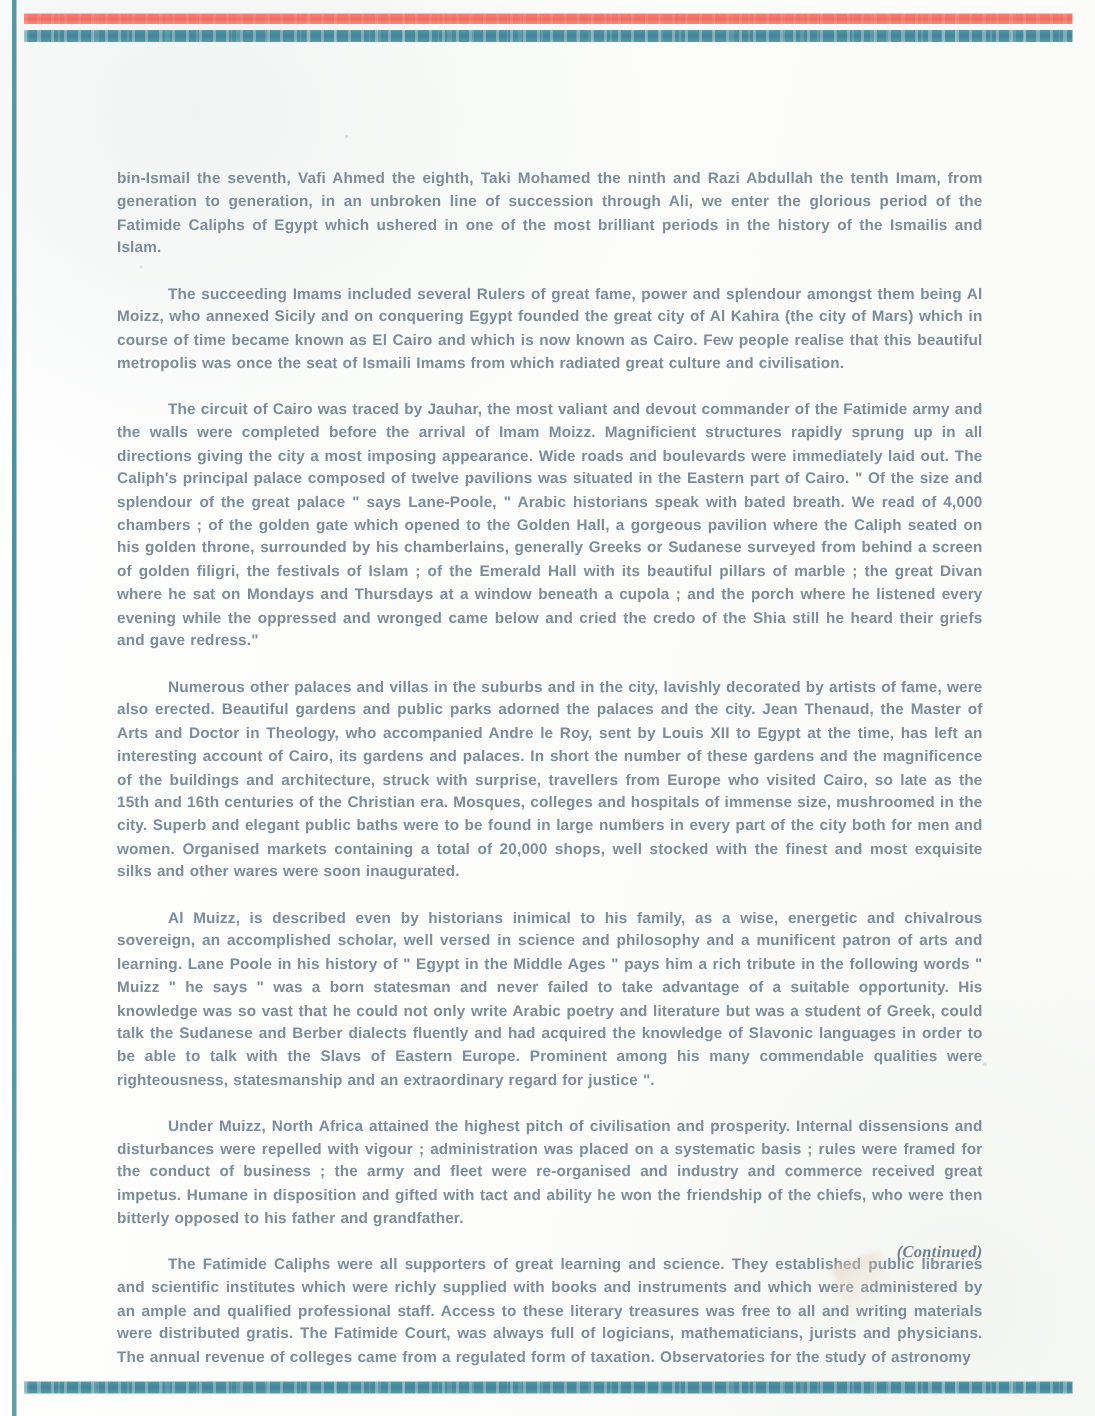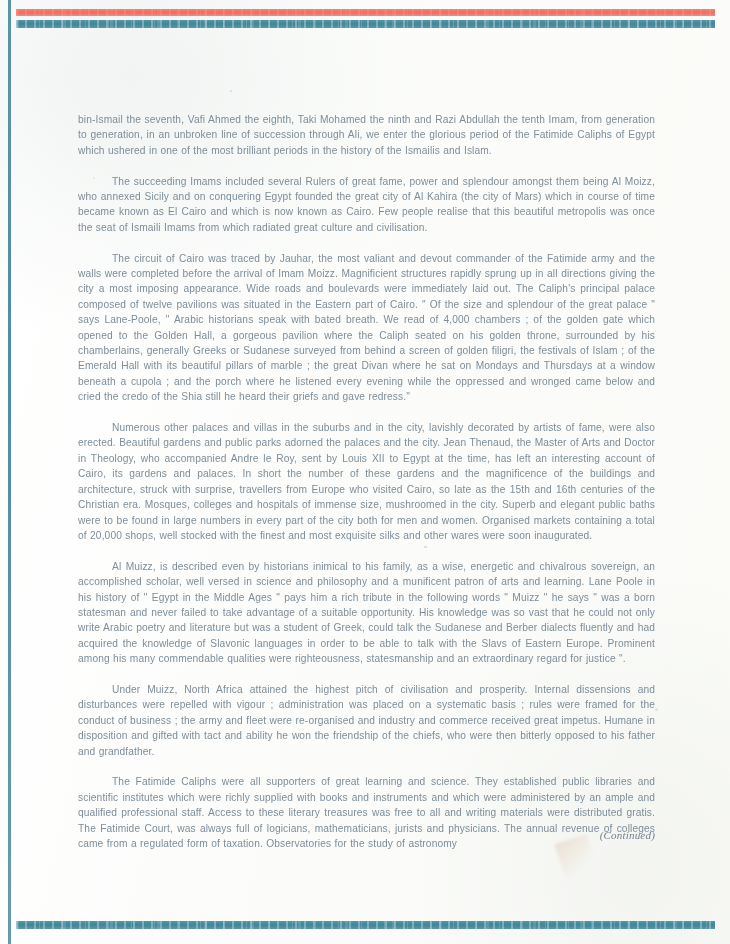--- a/index.html
+++ b/index.html
@@ -12,20 +12,21 @@
     font-family: "Liberation Sans", sans-serif;
   }
 
   .page {
     position: relative;
     width: 730px;
     height: 944px;
     background: #fdfdfb;
     overflow: hidden;
     box-sizing: border-box;
+    font-weight: bold;
   }
 
   
   .paper-tint {
     position: absolute;
     inset: 0;
     background:
       radial-gradient(ellipse 60% 40% at 18% 8%, rgba(236,240,238,.75), rgba(255,255,255,0) 70%),
       radial-gradient(ellipse 50% 45% at 88% 92%, rgba(240,242,238,.7), rgba(255,255,255,0) 72%),
       linear-gradient(102deg, #ffffff 0%, #fcfdfb 42%, #fafbf7 100%);

